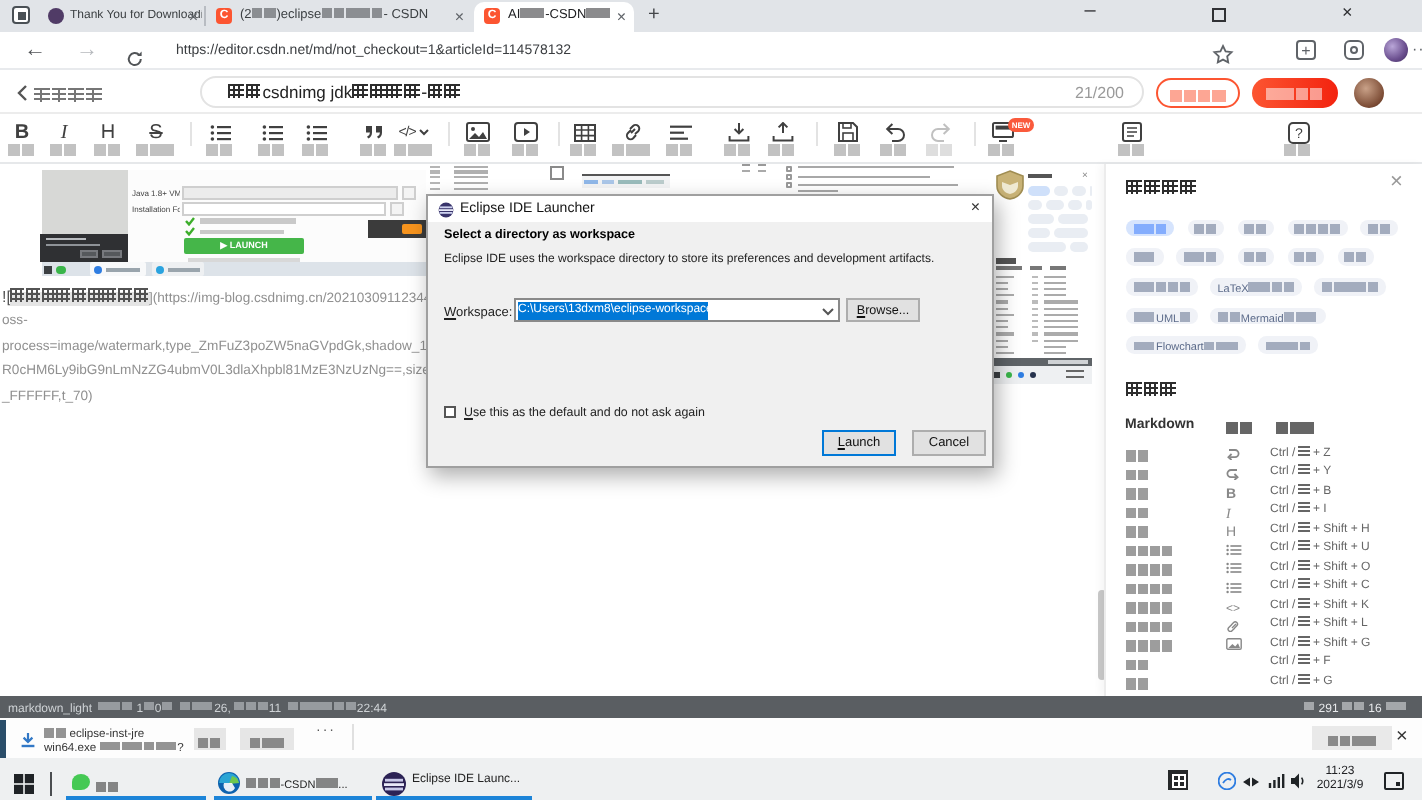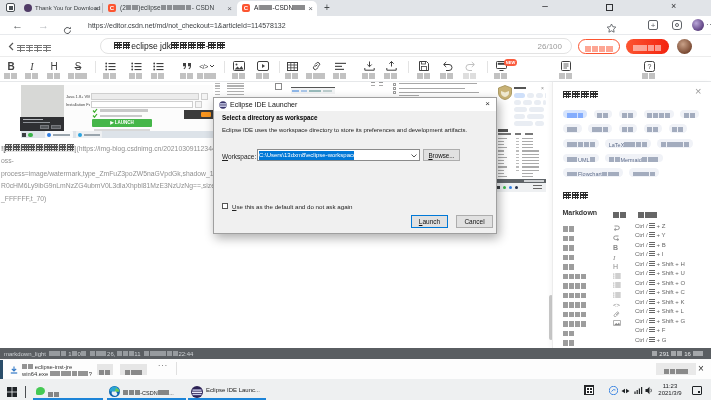--- a/index.html
+++ b/index.html
@@ -59,22 +59,22 @@
       <div style="position:absolute;left:2px;top:2px;width:4px;height:4px;border:1px solid #5f6368;border-radius:50%"></div>
     </div>
     <div style="position:absolute;left:692px;top:19px;width:12px;height:12px;border-radius:50%;background:radial-gradient(circle at 35% 35%,#b9a6d8,#6b4f8f 60%,#3f2b5c)"></div>
     <div style="position:absolute;left:706px;top:20px;font-size:8px;color:#5f6368;letter-spacing:0.5px">···</div>
     <div style="position:absolute;left:0;top:35px;width:711px;height:22px;background:#fff;border-bottom:1px solid #ececec"></div>
     <svg class="a" style="left:8px;top:42px" width="6" height="9" viewBox="0 0 6 9">
       <path d="M5 1L1.5 4.5 5 8" fill="none" stroke="#555" stroke-width="1.2"></path>
     </svg>
     <div style="position:absolute;left:17px;top:42px;line-height:9px"><span class="zh" style="font-size:9px;color:#555;"><i></i><i></i><i></i><i></i></span></div>
     <div style="position:absolute;left:100px;top:38px;width:472px;height:16px;border:1px solid #e3e3e3;border-radius:9px;background:#fff"></div>
-    <span class="a" style="left:114px;top:42px;font-size:9px;color:#222;line-height:9px"><span class="zh zb" style="font-size:9px;color:#222;"><i></i><i></i></span><span style="font-size:8.5px">eclipse jdk</span><span class="zh zb" style="font-size:9px;color:#222;"><i></i><i></i><i></i><i></i></span>-<span class="zh zb" style="font-size:9px;color:#222;"><i></i><i></i></span></span>
-    <div style="position:absolute;left:530px;top:42.5px;width:32px;text-align:right;font-size:8px;color:#9a9a9a;line-height:8px">26/100</div>
+    <span class="a" style="left:114px;top:42px;font-size:9px;color:#222;line-height:9px"><span class="zh zb" style="font-size:9px;color:#222;"><i></i><i></i></span><span style="font-size:8.5px">csdnimg jdk</span><span class="zh zb" style="font-size:9px;color:#222;"><i></i><i></i><i></i><i></i></span>-<span class="zh zb" style="font-size:9px;color:#222;"><i></i><i></i></span></span>
+    <div style="position:absolute;left:530px;top:42.5px;width:32px;text-align:right;font-size:8px;color:#9a9a9a;line-height:8px">21/200</div>
     <div style="position:absolute;left:578px;top:39px;width:42px;height:15px;border:1px solid #fc5531;border-radius:8px;text-align:center;line-height:14px"><span class="zh zs" style="font-size:7.5px;color:#fc5531;"><i></i><i></i><i></i><i></i></span></div>
     <div style="position:absolute;left:626px;top:39px;width:43px;height:15px;border-radius:8px;background:linear-gradient(90deg,#fc5531,#f3230f);text-align:center;line-height:14px"><span class="zh zs" style="font-size:7.5px;color:#fff;"><i></i><i></i><i></i><i></i></span></div>
     <div style="position:absolute;left:677px;top:38.5px;width:15px;height:15px;border-radius:50%;background:radial-gradient(circle at 40% 35%,#c9a188,#7a4a33 70%,#4c2a1c)"></div>
     <div style="position:absolute;left:0;top:57px;width:711px;height:25px;background:#fff;border-bottom:1px solid #e6e8ea"></div>
     <div class="tb-it" style="left:-2.0px;width:26px">
       <div class="tb-ic">
         <b style="font-size:10px">B</b>
       </div>
       <div class="tb-lb"><span class="zh zs" style="font-size:7px;color:#8a8a8a;"><i></i><i></i></span></div>
     </div>

